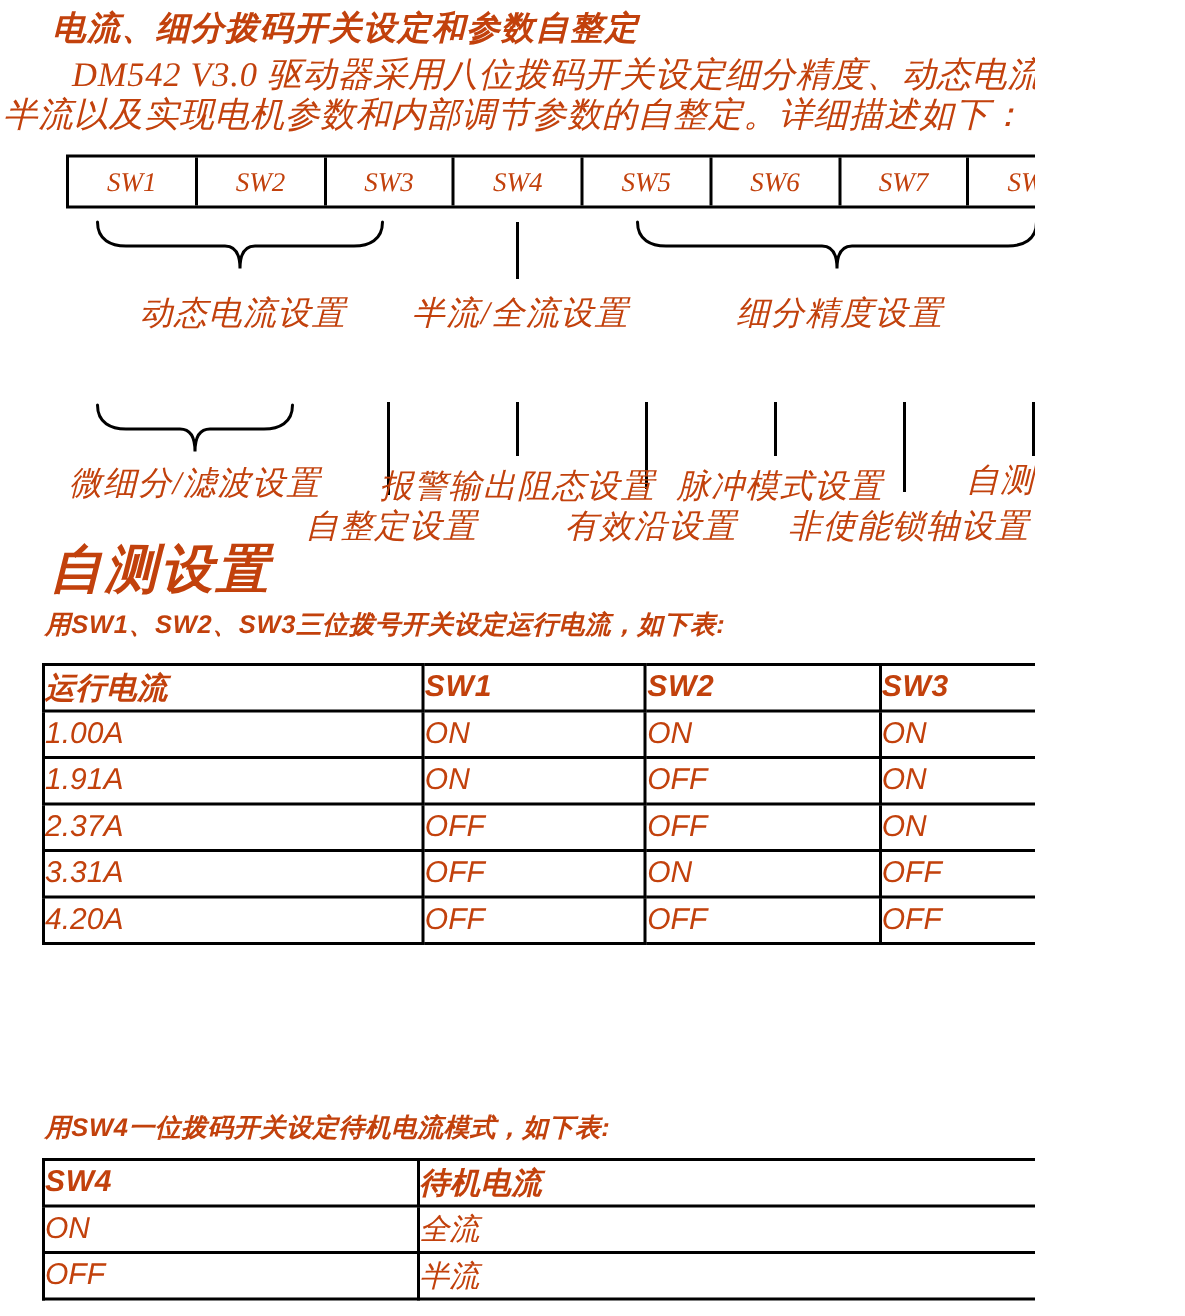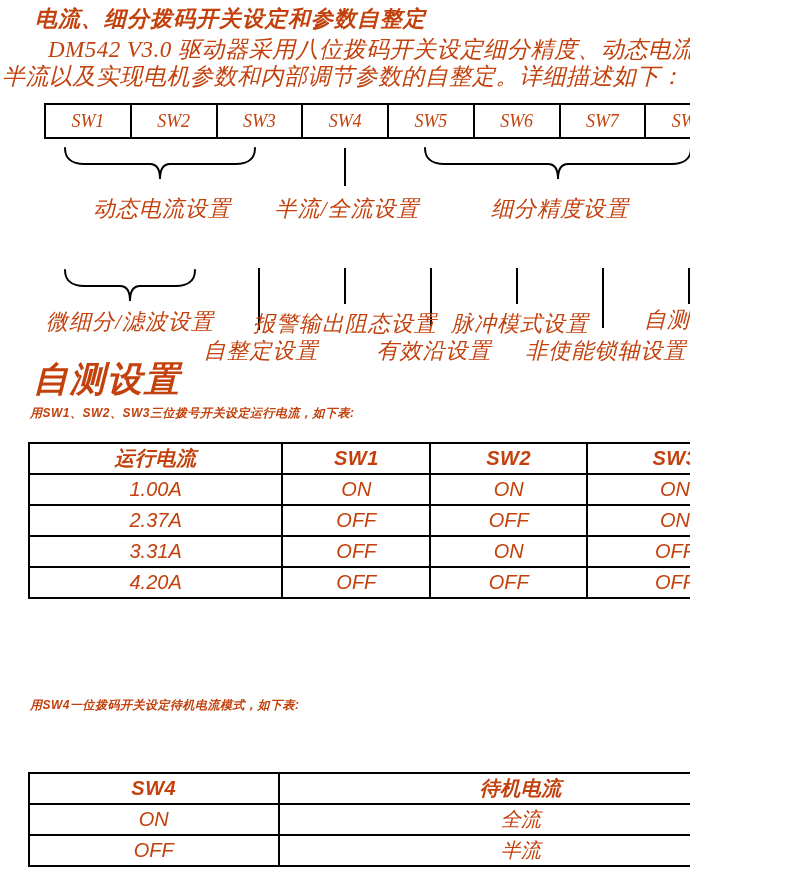--- a/index.html
+++ b/index.html
@@ -34,32 +34,32 @@
   .dlabel {
     position:absolute; transform:translateX(-50%); white-space:nowrap;
     font-family:"Liberation Serif", serif; font-size:22px; letter-spacing:1px;
   }
   .section-heading {
     position:absolute; left:33px; top:356px; margin:0;
     font-size:35px; font-weight:800; letter-spacing:2px;
   }
   .subtitle {
     position:absolute; left:30px; margin:0; white-space:nowrap;
-    font-size:12px; font-weight:bold; letter-spacing:0.5px;
+    font-size:17px; font-weight:bold; letter-spacing:0.5px;
   }
   .subtitle-1 {top:405px;}
-  .subtitle-2 {top:697px;text-align:right;}
+  .subtitle-2 {top:740px;text-align:right;}
   .data-table {
     position:absolute; left:28px; width:736px;
     border-collapse:collapse; table-layout:fixed; background:#fff;
   }
   .table-1 {top:442px;}
   .table-2 {top:772px;}
   .data-table th, .data-table td {
-    border:2px solid #000; height:29px; text-align:center;
+    border:2px solid #000; height:29px; text-align:left;
     padding:0; font-size:20px; overflow:hidden;
   }
   .data-table th {font-weight:bold; letter-spacing:0.5px;}
   .data-table td {font-weight:normal;}
 </style>
 </head>
 <body>
 
 <div class="page">
 
@@ -127,20 +127,26 @@
       </tr>
     </thead>
     <tbody>
       <tr>
         <td>1.00A</td>
         <td>ON</td>
         <td>ON</td>
         <td>ON</td>
       </tr>
       <tr>
+        <td>1.91A</td>
+        <td>ON</td>
+        <td>OFF</td>
+        <td>ON</td>
+      </tr>
+      <tr>
         <td>2.37A</td>
         <td>OFF</td>
         <td>OFF</td>
         <td>ON</td>
       </tr>
       <tr>
         <td>3.31A</td>
         <td>OFF</td>
         <td>ON</td>
         <td>OFF</td>

